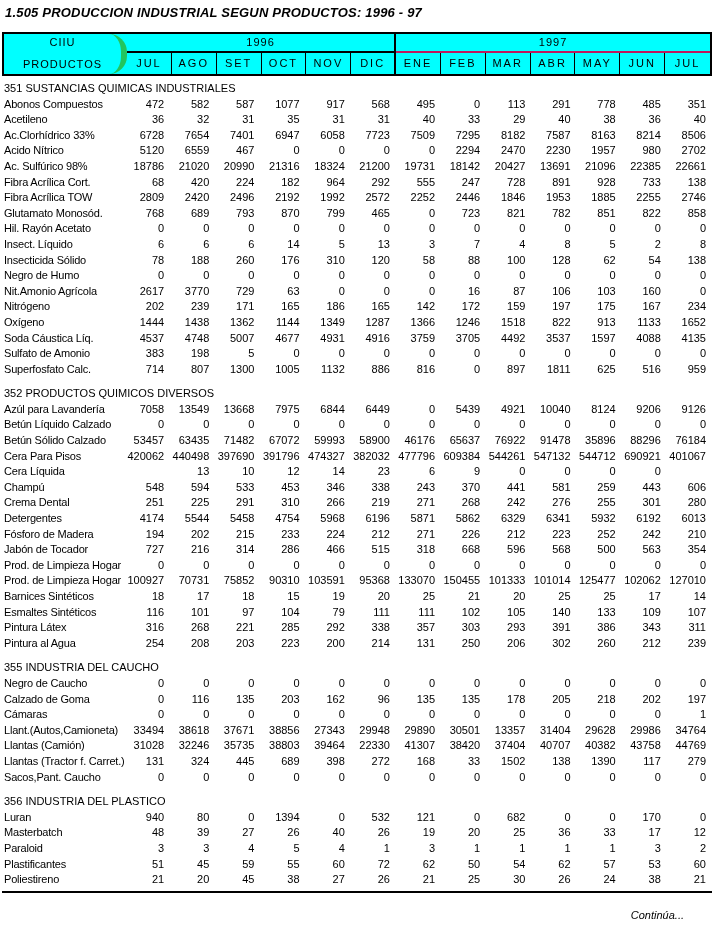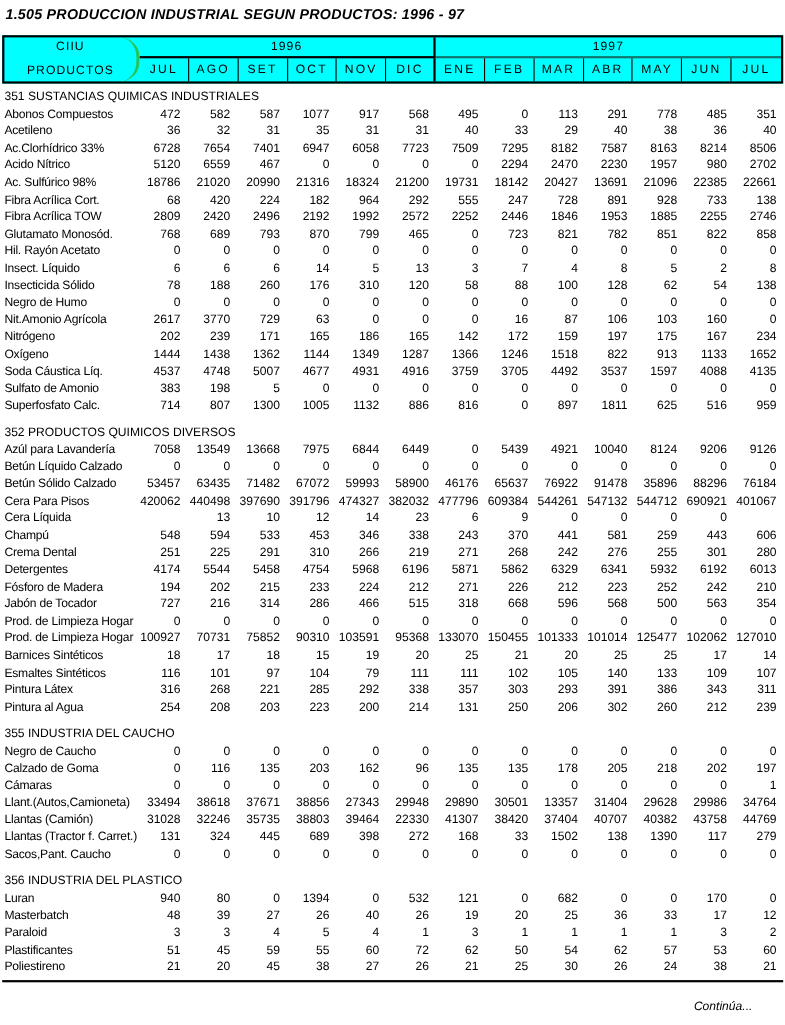--- a/index.html
+++ b/index.html
@@ -11,26 +11,26 @@
     position:absolute;top:5px;left:5px;
     font-size:13px;font-weight:bold;font-style:italic;letter-spacing:.2px;white-space:nowrap;
   }
   .hdr{
     position:absolute;top:32px;left:2px;width:710px;
     display:grid;grid-template-columns:123px repeat(13,1fr);grid-template-rows:19px 21px;
     border:2px solid #000;box-sizing:border-box;
   }
   .hdr>div{box-sizing:border-box;font-size:11px;text-align:center;}
   .cell-ciiu{
-    grid-column:1;grid-row:1/3;border-right:3px solid #22c55e;
+    grid-column:1;grid-row:1/3;border-right:6px solid #22c55e;
     display:flex;flex-direction:column;justify-content:space-between;
     padding:2px 0 4px;letter-spacing:1px;border-radius:18px;
   }
   .cell-y96{grid-column:2/8;grid-row:1;border-right:2px solid #000;border-bottom:2px solid #000;line-height:17px;letter-spacing:1px;}
-  .cell-y97{grid-column:8/15;grid-row:1;border-bottom:2px solid #0f766e;line-height:17px;letter-spacing:1px;}
+  .cell-y97{grid-column:8/15;grid-row:1;border-bottom:2px solid #be185d;line-height:17px;letter-spacing:1px;}
   .cell-month{grid-row:2;line-height:20px;letter-spacing:2px;border-right:1px solid #000;}
   .cell-month.sep{border-right:2px solid #000;}
   .cell-month.last{border-right:none;}
   .tbody{
     position:absolute;top:76px;left:2px;width:710px;
     border-bottom:2px solid #000;padding-bottom:3px;box-sizing:border-box;
   }
   .sec-hdr{font-size:11px;height:15.6px;line-height:15.6px;padding-left:2px;margin-top:9px;white-space:nowrap;}
   .sec-hdr.first{margin-top:5px;}
   .row{display:grid;grid-template-columns:123px repeat(13,1fr);height:15.6px;line-height:15.6px;font-size:11px;}

